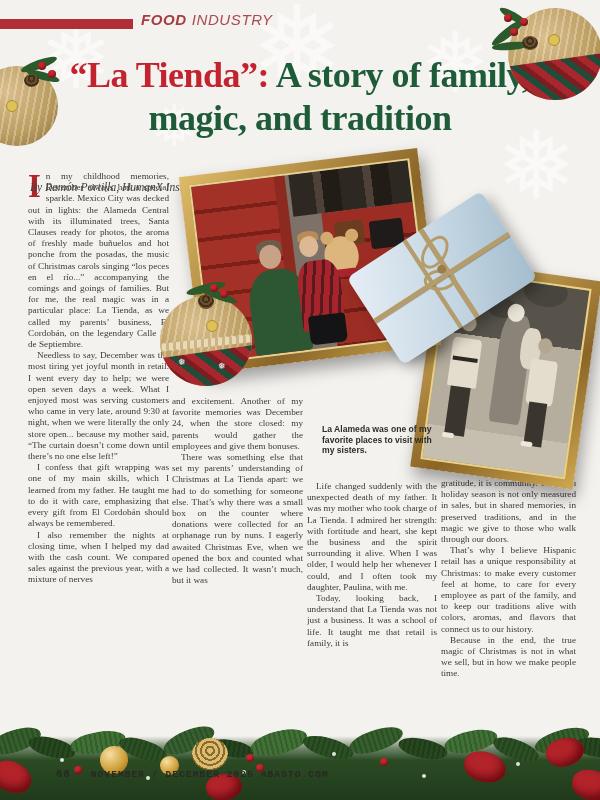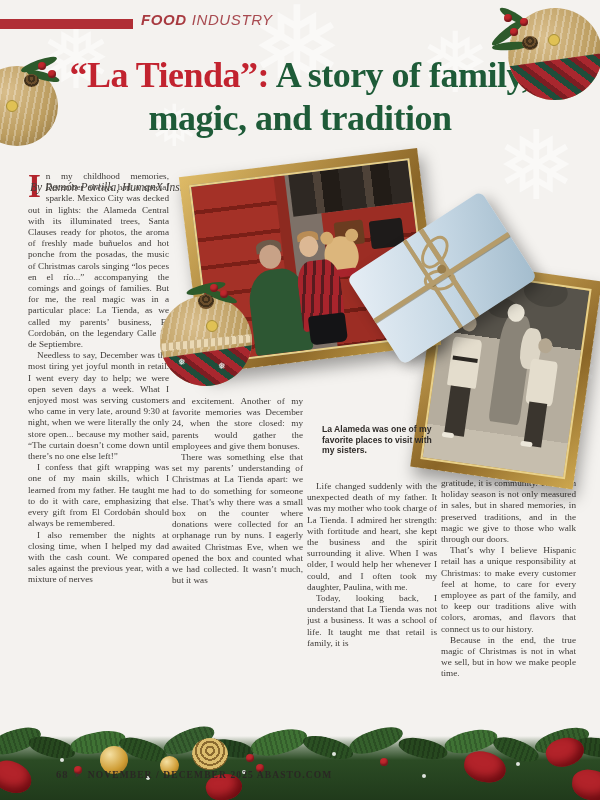--- a/index.html
+++ b/index.html
@@ -114,21 +114,21 @@
   .pine{position:absolute;border-radius:50%;
         background-image:repeating-linear-gradient(90deg,rgba(0,0,0,.18) 0 2px,transparent 2px 5px);}
   .bow{position:absolute;background:#b3232a;border-radius:45% 60% 50% 55%;
        box-shadow:inset -4px -5px 8px rgba(90,5,10,.8);}
   .ballgold{position:absolute;border-radius:50%;
             background:radial-gradient(circle at 35% 30%,#f5e0a2,#cf9d35 60%,#8a5f14);}
   .conegold{position:absolute;border-radius:50%;
             background:repeating-radial-gradient(circle at 50% 40%,#dcbd6e 0 3px,#8a6a30 3px 5px);}
   .sparkle{position:absolute;width:4px;height:4px;border-radius:50%;background:#fff;opacity:.85;}
   .folio{position:absolute;left:56px;bottom:20px;z-index:8;display:flex;align-items:center;gap:7px;
-         font-family:Liberation Serif, serif;font-weight:bold;font-size:9.5px;
+         font-family:Liberation Mono, monospace;font-weight:bold;font-size:9.5px;
          letter-spacing:1.1px;color:#2a2724;}
   .folio .num{font-size:10.5px;}
   .folio .arr{font-size:8px;color:#3a352f;}
 </style>
 </head>
 <body>
 
 <div class="page">
 
   <span class="flake" style="left:40px;top:8px;font-size:86px;">❅</span>

